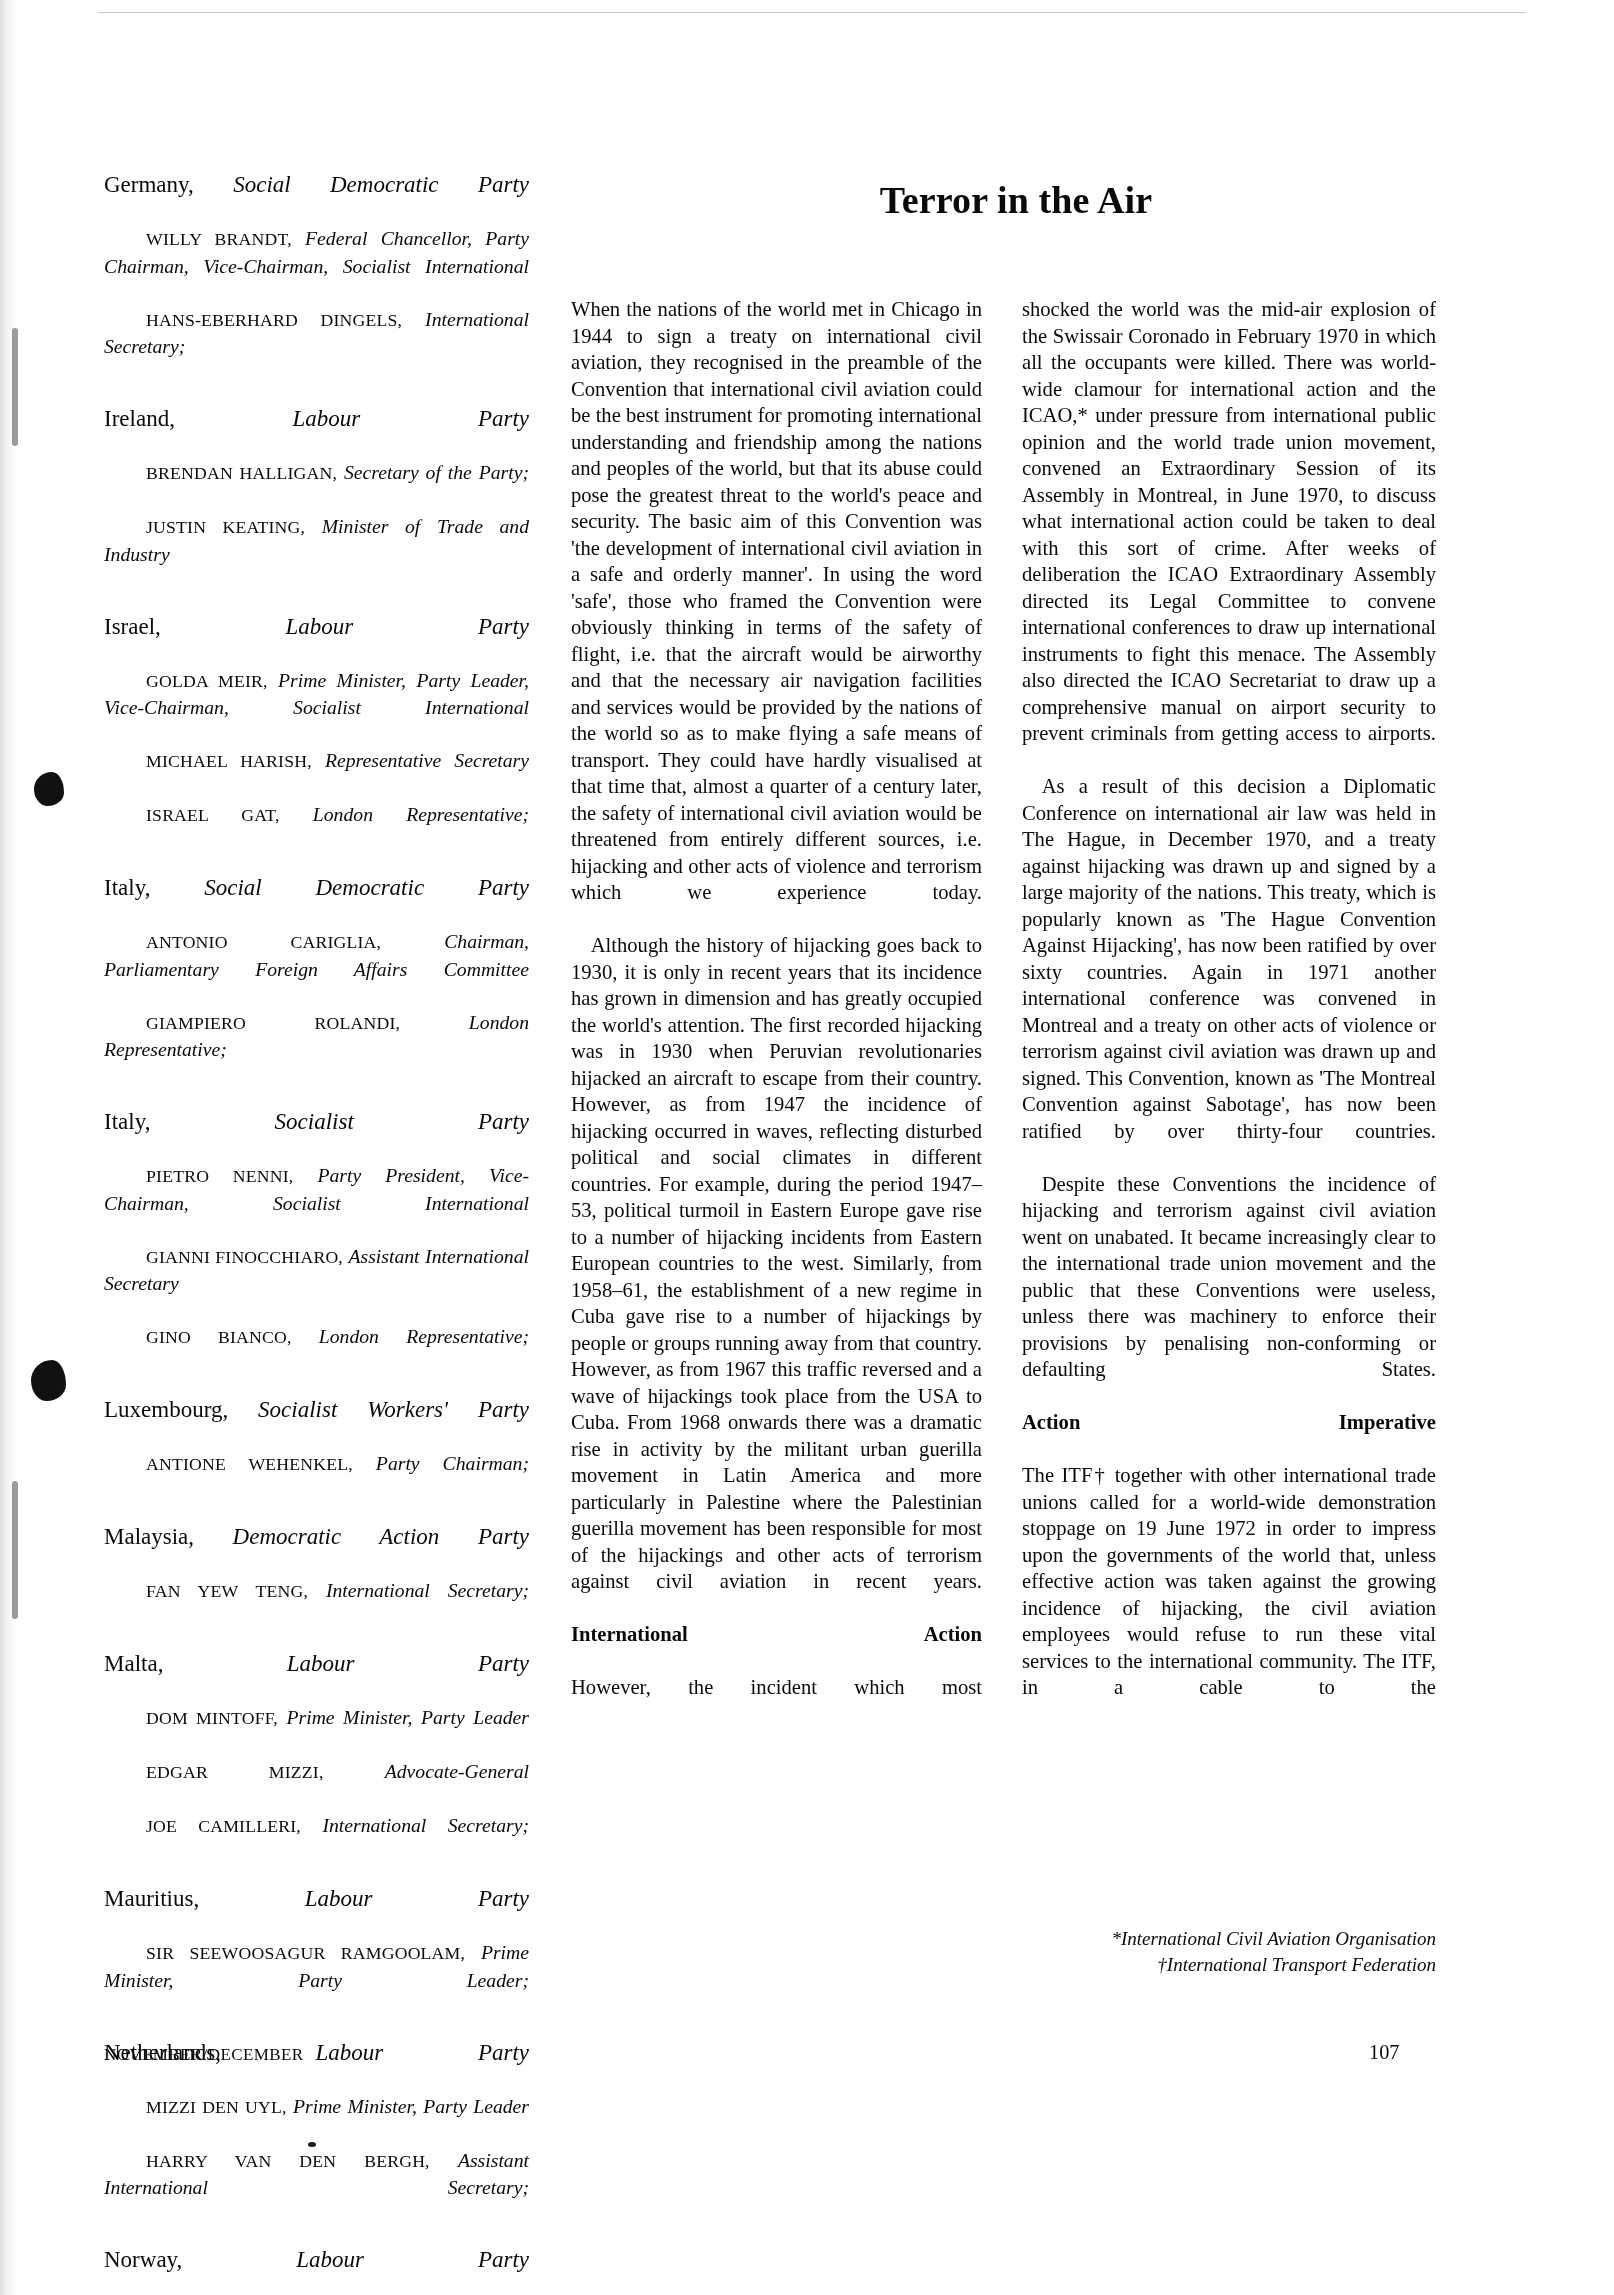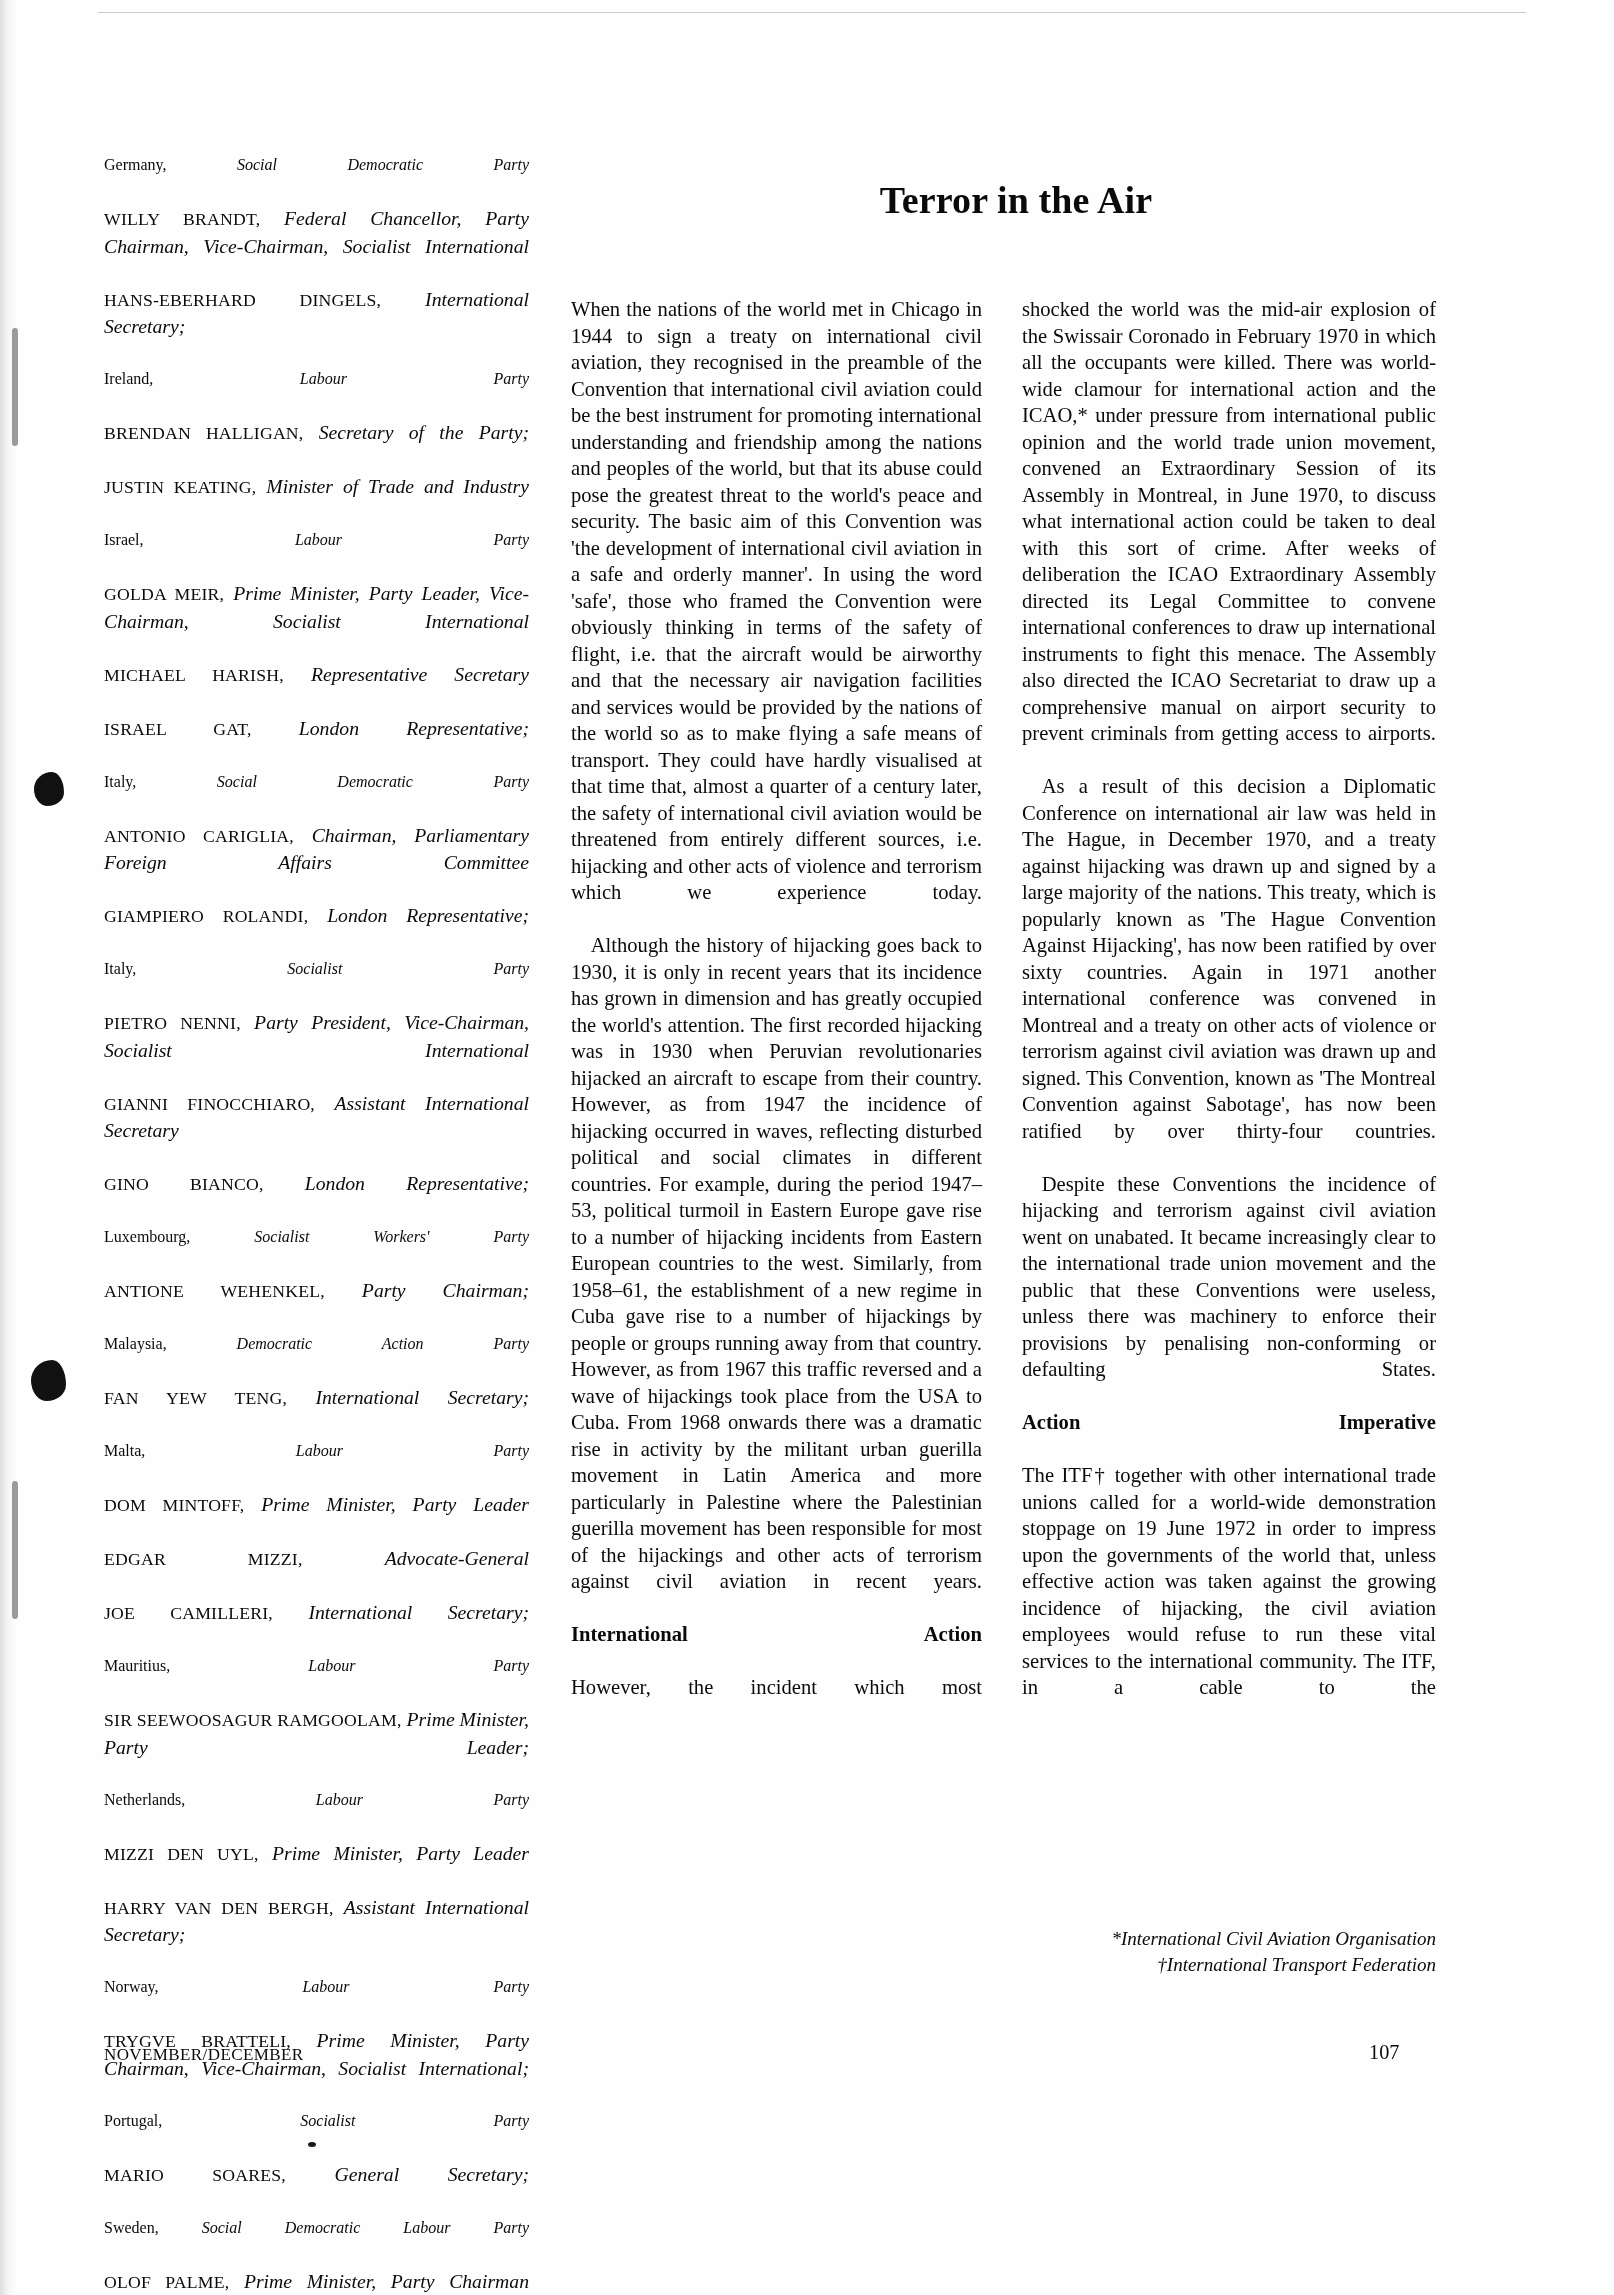--- a/index.html
+++ b/index.html
@@ -91,28 +91,30 @@
 
   
   .entry {
     margin: 0 0 0 0;
     font-size: 19.7px;
     line-height: 26.5px;
     text-align: justify;
     text-justify: inter-word;
   }
   .entry.country {
-    font-size: 16px;
+    font-size: 23px;
+    margin-top: 20px;
   }
   .entry.country .cname { font-style: normal; }
   .entry.country .pname { font-style: italic; }
 
   .entry.person .nm {
     font-size: 17.7px;
     letter-spacing: 0.2px;
+    margin-left: 42px;
   }
   .entry.person .role { font-style: italic; }
 
   
   .entry::after, .col-mid p::after, .col-right p::after {
     content: "";
     display: inline-block;
     width: 100%;
   }
 

